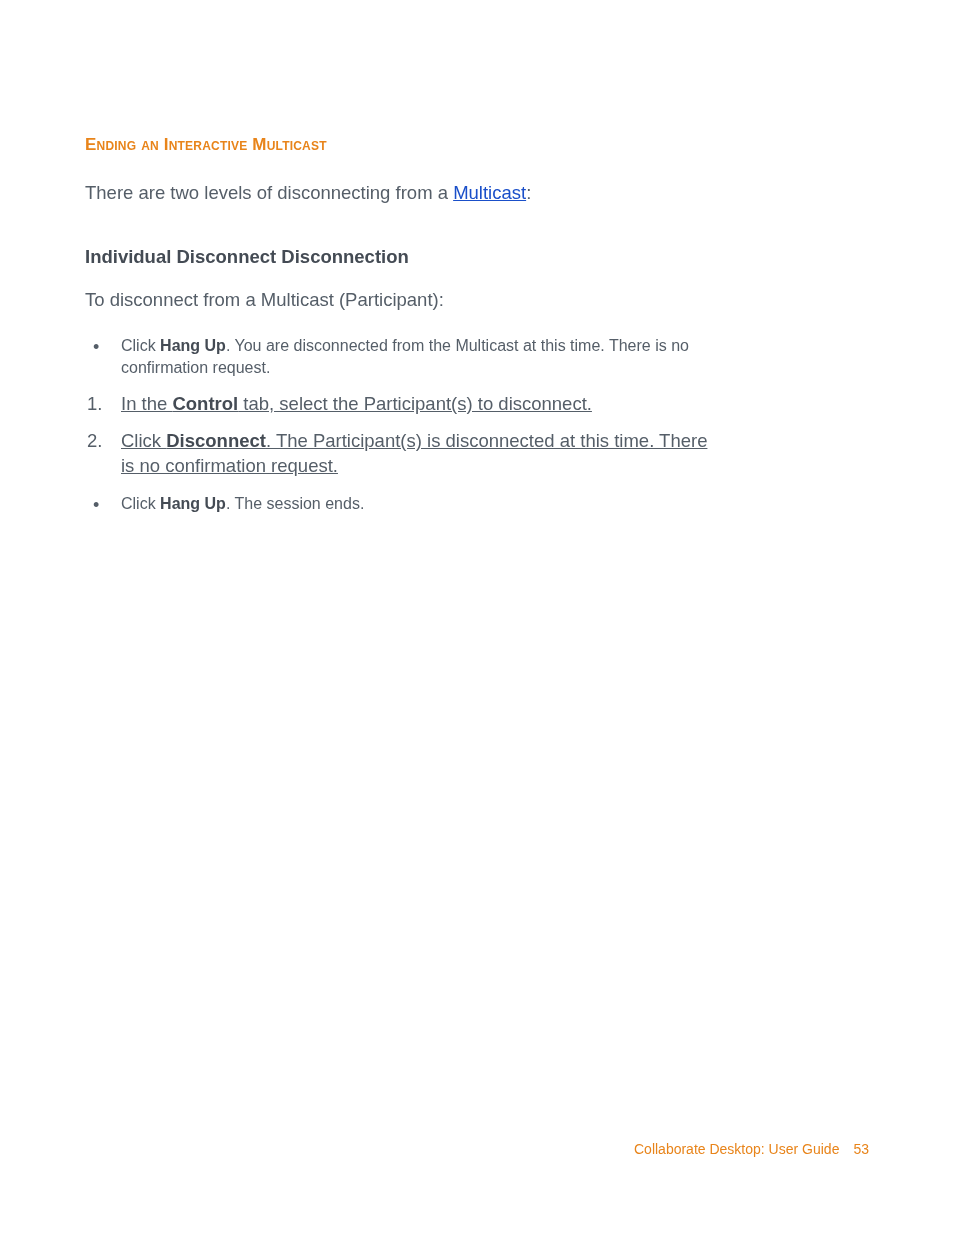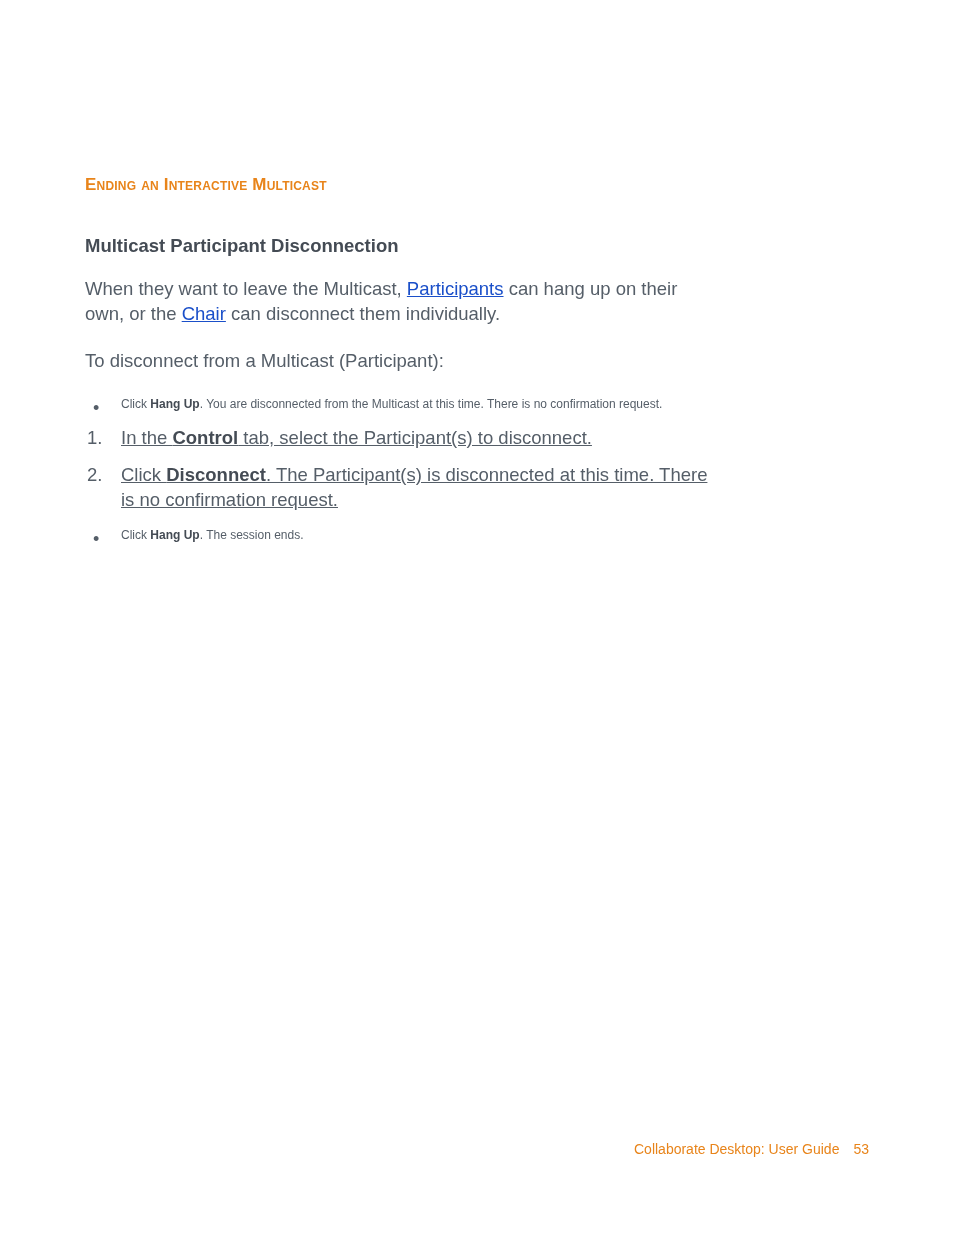--- a/index.html
+++ b/index.html
@@ -9,21 +9,20 @@
     height: 1235px;
     background: #ffffff;
     font-family: Arial, Helvetica, sans-serif;
     color: #4a5560;
     position: relative;
   }
   .page {
     padding: 135px 85px 0 85px;
     box-sizing: border-box;
     width: 800px;
-    margin-top: 40px;
   }
   .section-heading {
     color: #e8841a;
     font-size: 17px;
     font-variant: small-caps;
     font-weight: bold;
     letter-spacing: 0.2px;
     margin-bottom: 26px;
   }
   .body-text {
@@ -48,21 +47,21 @@
     color: #444b54;
   }
   ul.bullets {
     list-style: none;
     padding: 0;
     margin: 0 0 14px 0;
   }
   ul.bullets > li {
     position: relative;
     padding-left: 36px;
-    font-size: 12px;
+    font-size: 16px;
     line-height: 1.35;
     margin-bottom: 10px;
     color: #555e68;
   }
   ul.bullets > li::before {
     content: "•";
     position: absolute;
     left: 8px;
     top: 0;
     color: #555e68;
@@ -102,26 +101,26 @@
     margin-left: 14px;
   }
 </style>
 </head>
 <body>
 
 <div class="page">
 
   <div class="section-heading">Ending an Interactive Multicast</div>
 
+  <div class="body-text">
+    <span>There are two levels of disconnecting from a </span><a class="link" href="#">Multicast</a><span>:</span>
+  </div>
 
-  <div class="sub-heading">Multicast Participant Disconnection</div>
+  <div class="sub-heading">Individual Disconnect Disconnection</div>
 
-  <div class="body-text">
-    <span>When they want to leave the Multicast, </span><a class="link" href="#">Participants</a><span> can hang up on their own, or the </span><a class="link" href="#">Chair</a><span> can disconnect them individually.</span>
-  </div>
 
   <div class="body-text">To disconnect from a Multicast (Participant):</div>
 
   <ul class="bullets">
     <li>
       <span>Click </span><span class="strong">Hang Up</span><span>. You are disconnected from the Multicast at this time. There is no confirmation request.</span>
     </li>
   </ul>
 
 

